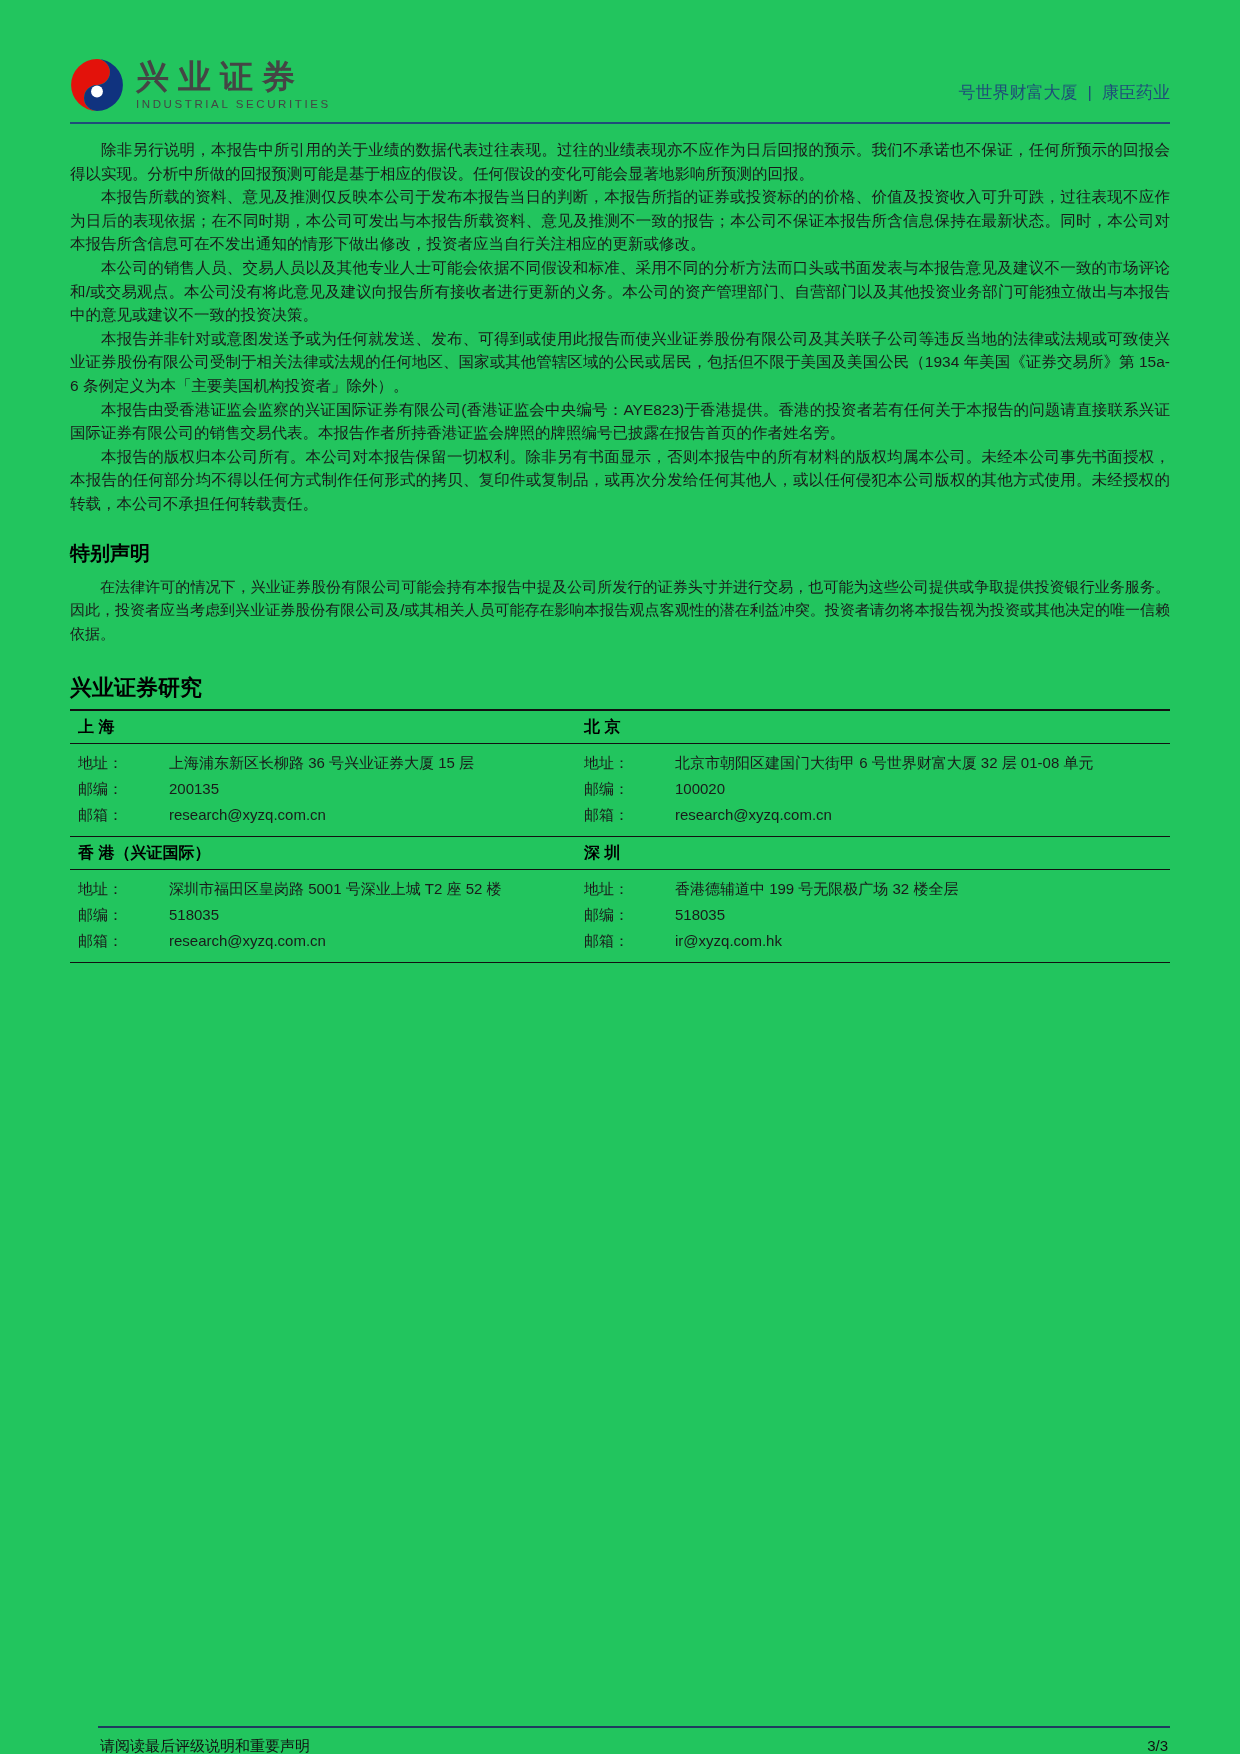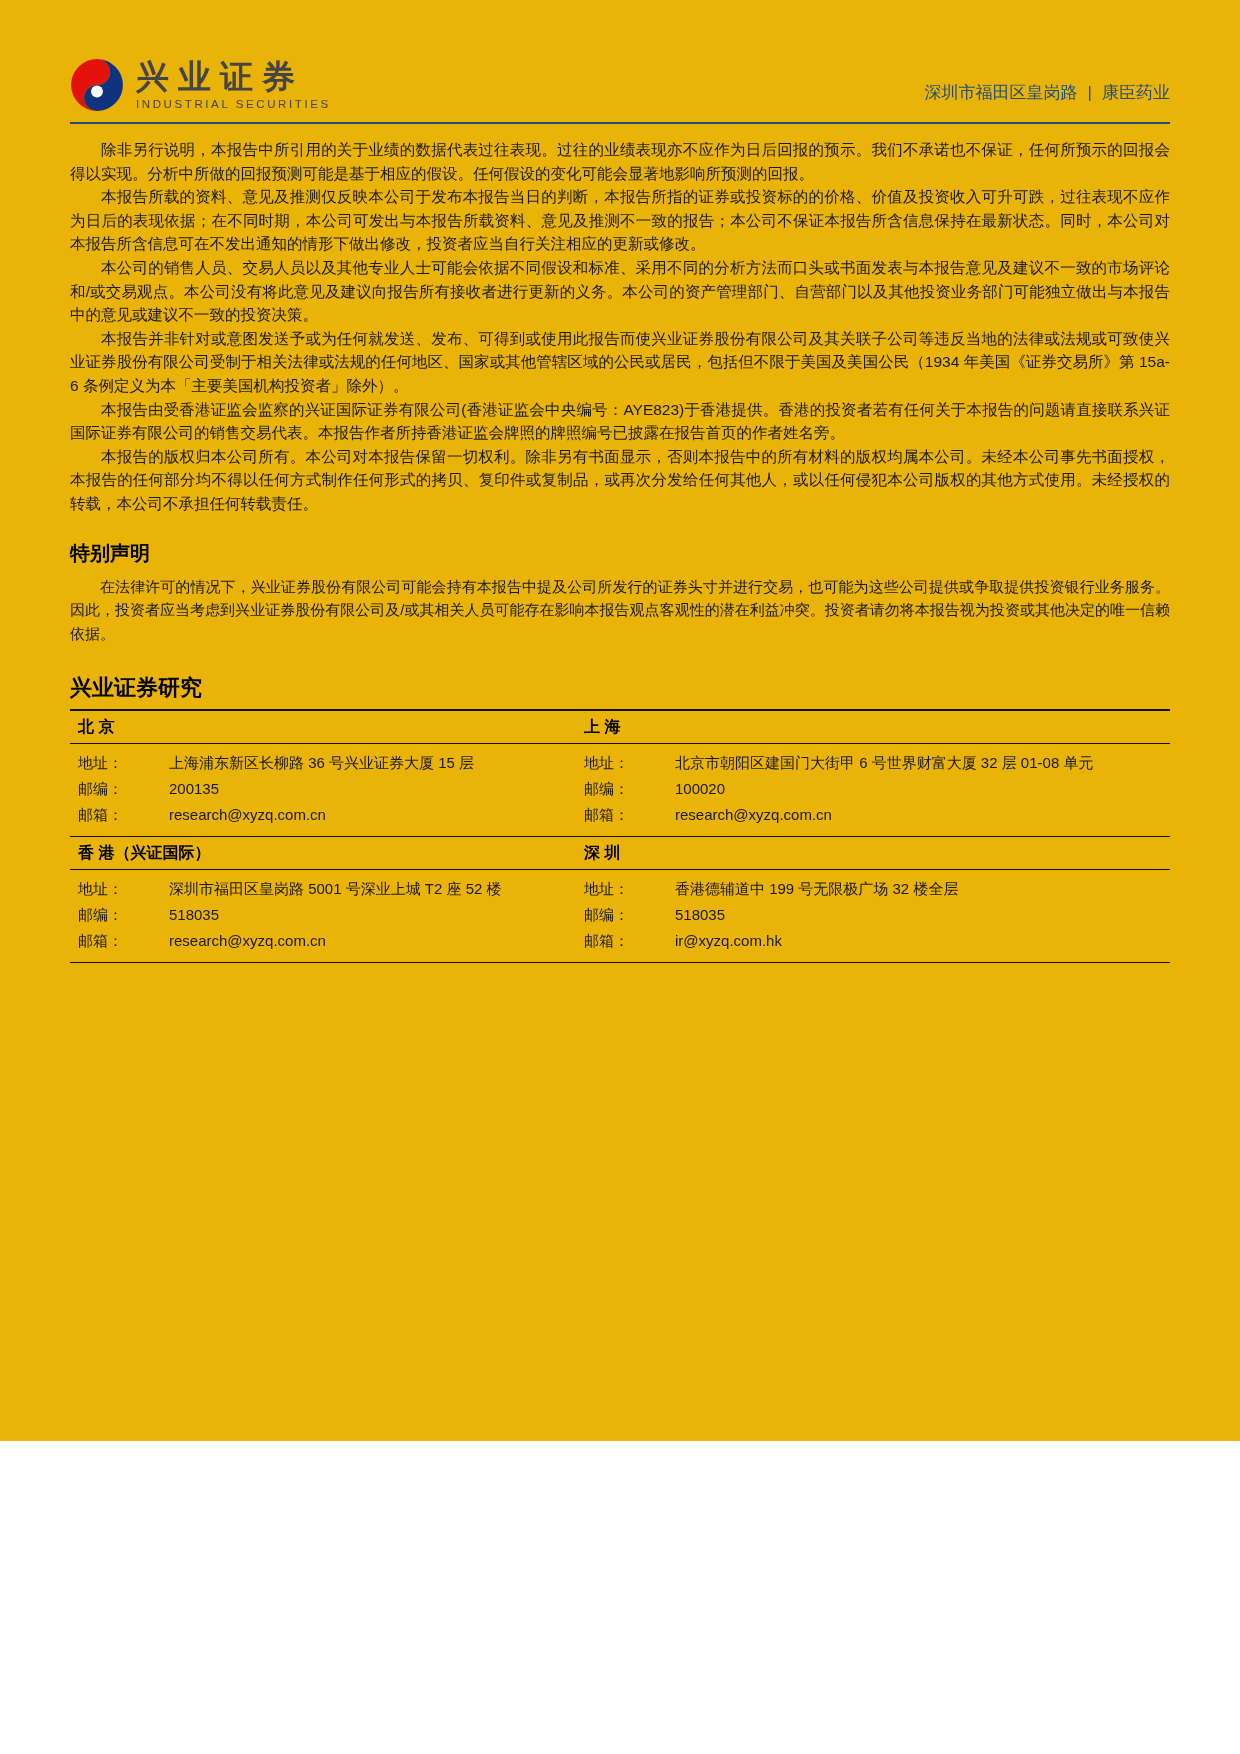--- a/index.html
+++ b/index.html
@@ -1,20 +1,20 @@
 <!DOCTYPE html>
 <html><head>
 <meta charset="utf-8">
 <style>
   html,body { margin:0; padding:0; background:#ffffff; }
   .page {
     position:relative;
-    width:1240px; height:1441px;
+    width:1240px; height:1754px;
     margin:0 auto;
-    background:#eab308;
+    background:#22c55e;
     font-family:"Liberation Sans","DejaVu Sans",sans-serif;
     color:#1a1a1a;
     overflow:hidden;
   }
   .content { padding:0 70px; }
 
   
   .header {
     display:flex; justify-content:space-between; align-items:flex-end;
     padding-top:58px; padding-bottom:10px;
@@ -93,21 +93,21 @@
           <path d="M50,2 A48,48 0 1,0 50,98 A24,24 0 0,1 50,50 A24,24 0 0,0 50,2 Z" fill="#e3120b"></path>
           <path d="M50,98 A48,48 0 1,0 50,2 A24,24 0 0,1 50,50 A24,24 0 0,0 50,98 Z" fill="#10337f"></path>
           <circle cx="50" cy="62" r="11" fill="#ffffff"></circle>
         </svg>
         <div class="logo-text">
           <span class="logo-cn">兴业证券</span>
           <span class="logo-en">INDUSTRIAL SECURITIES</span>
         </div>
       </div>
       <div class="header-title">
-        <span>深圳市福田区皇岗路</span><span class="divider">|</span><span>康臣药业</span>
+        <span>号世界财富大厦</span><span class="divider">|</span><span>康臣药业</span>
       </div>
     </div>
 
     <div class="disclaimer">
       <p>除非另行说明，本报告中所引用的关于业绩的数据代表过往表现。过往的业绩表现亦不应作为日后回报的预示。我们不承诺也不保证，任何所预示的回报会得以实现。分析中所做的回报预测可能是基于相应的假设。任何假设的变化可能会显著地影响所预测的回报。</p>
       <p>本报告所载的资料、意见及推测仅反映本公司于发布本报告当日的判断，本报告所指的证券或投资标的的价格、价值及投资收入可升可跌，过往表现不应作为日后的表现依据；在不同时期，本公司可发出与本报告所载资料、意见及推测不一致的报告；本公司不保证本报告所含信息保持在最新状态。同时，本公司对本报告所含信息可在不发出通知的情形下做出修改，投资者应当自行关注相应的更新或修改。</p>
       <p>本公司的销售人员、交易人员以及其他专业人士可能会依据不同假设和标准、采用不同的分析方法而口头或书面发表与本报告意见及建议不一致的市场评论和/或交易观点。本公司没有将此意见及建议向报告所有接收者进行更新的义务。本公司的资产管理部门、自营部门以及其他投资业务部门可能独立做出与本报告中的意见或建议不一致的投资决策。</p>
       <p>本报告并非针对或意图发送予或为任何就发送、发布、可得到或使用此报告而使兴业证券股份有限公司及其关联子公司等违反当地的法律或法规或可致使兴业证券股份有限公司受制于相关法律或法规的任何地区、国家或其他管辖区域的公民或居民，包括但不限于美国及美国公民（1934 年美国《证券交易所》第 15a-6 条例定义为本「主要美国机构投资者」除外）。</p>
       <p>本报告由受香港证监会监察的兴证国际证券有限公司(香港证监会中央编号：AYE823)于香港提供。香港的投资者若有任何关于本报告的问题请直接联系兴证国际证券有限公司的销售交易代表。本报告作者所持香港证监会牌照的牌照编号已披露在报告首页的作者姓名旁。</p>
       <p>本报告的版权归本公司所有。本公司对本报告保留一切权利。除非另有书面显示，否则本报告中的所有材料的版权均属本公司。未经本公司事先书面授权，本报告的任何部分均不得以任何方式制作任何形式的拷贝、复印件或复制品，或再次分发给任何其他人，或以任何侵犯本公司版权的其他方式使用。未经授权的转载，本公司不承担任何转载责任。</p>
@@ -116,22 +116,22 @@
     <div class="special-statement">
       <div class="section-heading">特别声明</div>
       <p>在法律许可的情况下，兴业证券股份有限公司可能会持有本报告中提及公司所发行的证券头寸并进行交易，也可能为这些公司提供或争取提供投资银行业务服务。因此，投资者应当考虑到兴业证券股份有限公司及/或其相关人员可能存在影响本报告观点客观性的潜在利益冲突。投资者请勿将本报告视为投资或其他决定的唯一信赖依据。</p>
     </div>
 
     <div>
       <div class="research-heading">兴业证券研究</div>
       <div class="research-table">
 
         <div class="office-row">
+          <div class="office-city">上 海</div>
           <div class="office-city">北 京</div>
-          <div class="office-city">上 海</div>
         </div>
 
         <div class="office-row">
           <div class="office-details">
             <div class="office-line">
               <span class="office-label">地址：</span>
               <span class="office-value">上海浦东新区长柳路 36 号兴业证券大厦 15 层</span>
             </div>
             <div class="office-line">
               <span class="office-label">邮编：</span>

